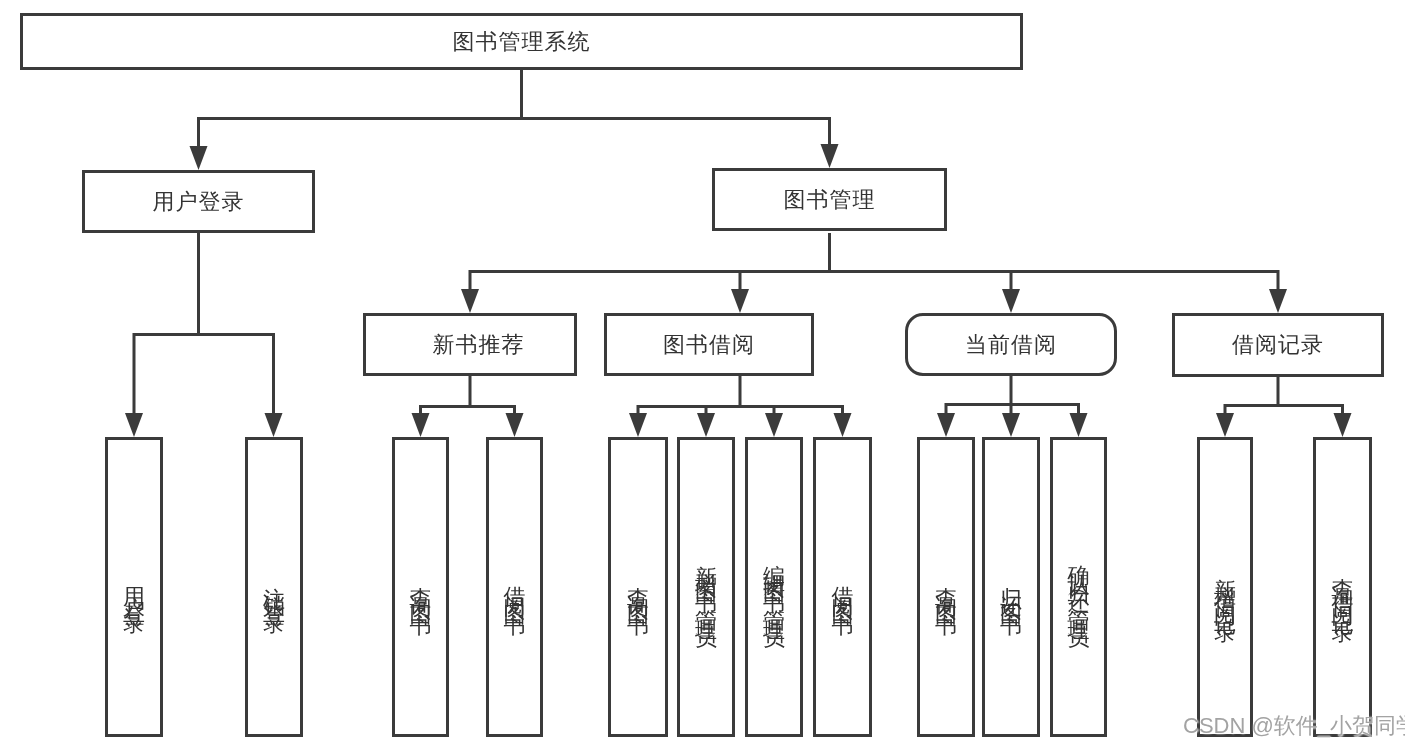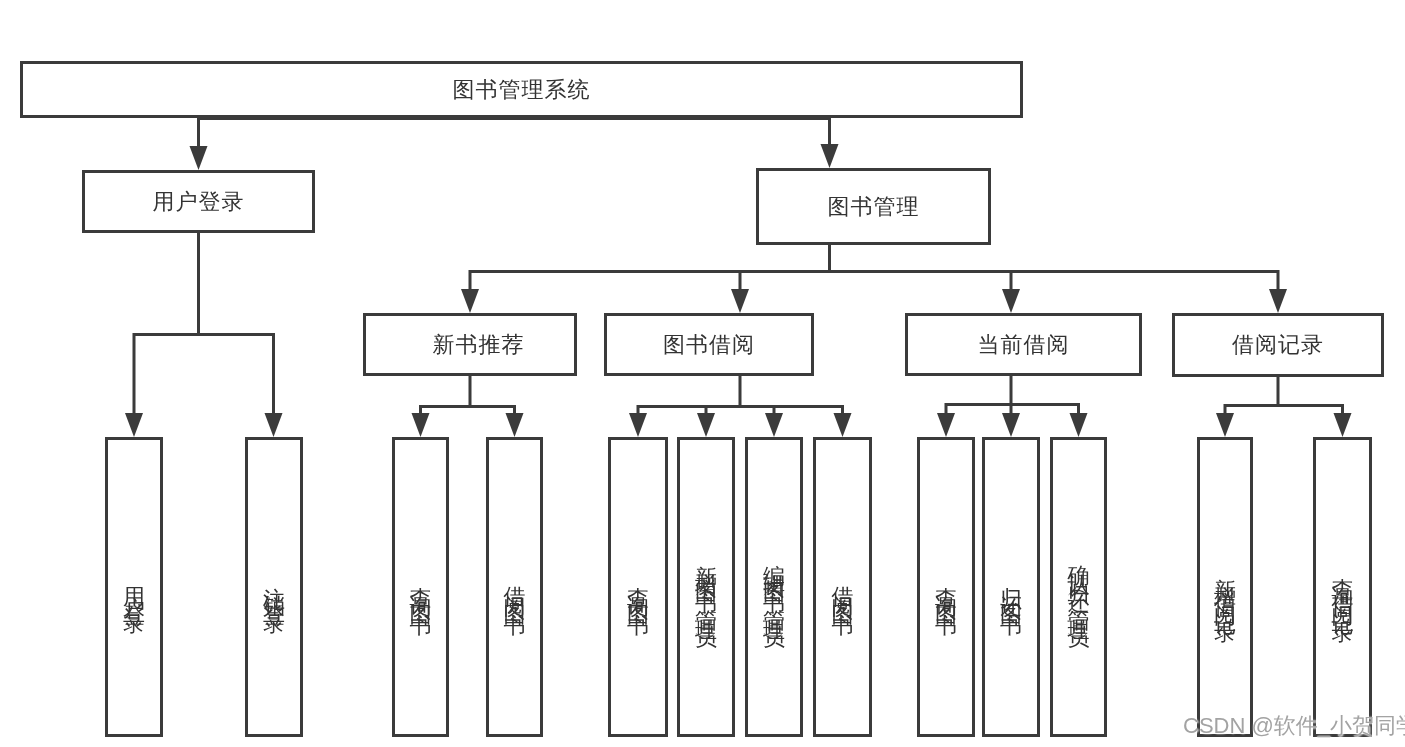--- a/index.html
+++ b/index.html
@@ -100,28 +100,28 @@
       <polygon points="765,413 783,413 774,437"></polygon>
       <polygon points="833.5,413 851.5,413 842.5,437"></polygon>
       <polygon points="937,413 955,413 946,437"></polygon>
       <polygon points="1002,413 1020,413 1011,437"></polygon>
       <polygon points="1069.5,413 1087.5,413 1078.5,437"></polygon>
       <polygon points="1216,413 1234,413 1225,437"></polygon>
       <polygon points="1333.5,413 1351.5,413 1342.5,437"></polygon>
     </g>
   </svg>
 
-  <div class="node hbox" style="left:20px; top:13px; width:1003px; height:57px;margin-top:48px;">图书管理系统</div>
+  <div class="node hbox" style="left:20px; top:13px; width:1003px; height:57px;">图书管理系统</div>
 
   <div class="node hbox" style="left:82px; top:170px; width:233px; height:63px;">用户登录</div>
-  <div class="node hbox" style="left:712px; top:168px; width:235px; height:77px;margin-left:44px;">图书管理</div>
+  <div class="node hbox" style="left:712px; top:168px; width:235px; height:63px;">图书管理</div>
 
   <div class="node hbox" style="left:363px; top:313px; width:214px; height:63px;padding-left:17px;">新书推荐</div>
   <div class="node hbox" style="left:604px; top:313px; width:210px; height:63px;">图书借阅</div>
-  <div class="node hbox" style="left:905px; top:313px; width:237px; height:63px;">当前借阅</div>
+  <div class="node hbox" style="left:905px; top:313px; width:212px; height:63px;border-radius:18px;">当前借阅</div>
   <div class="node hbox" style="left:1172px; top:313px; width:212px; height:64px;">借阅记录</div>
 
   <div class="node vbox" style="left:105px; top:437px; width:58px; height:300px;">用户登录</div>
   <div class="node vbox" style="left:245px; top:437px; width:58px; height:300px;">注销登录</div>
 
   <div class="node vbox" style="left:392px; top:437px; width:57px; height:300px;">查询图书</div>
   <div class="node vbox" style="left:486px; top:437px; width:57px; height:300px;">借阅图书</div>
 
   <div class="node vbox" style="left:608px; top:437px; width:60px; height:300px;">查询图书</div>
   <div class="node vbox" style="left:677px; top:437px; width:58px; height:300px;">新增图书（管理员）</div>

